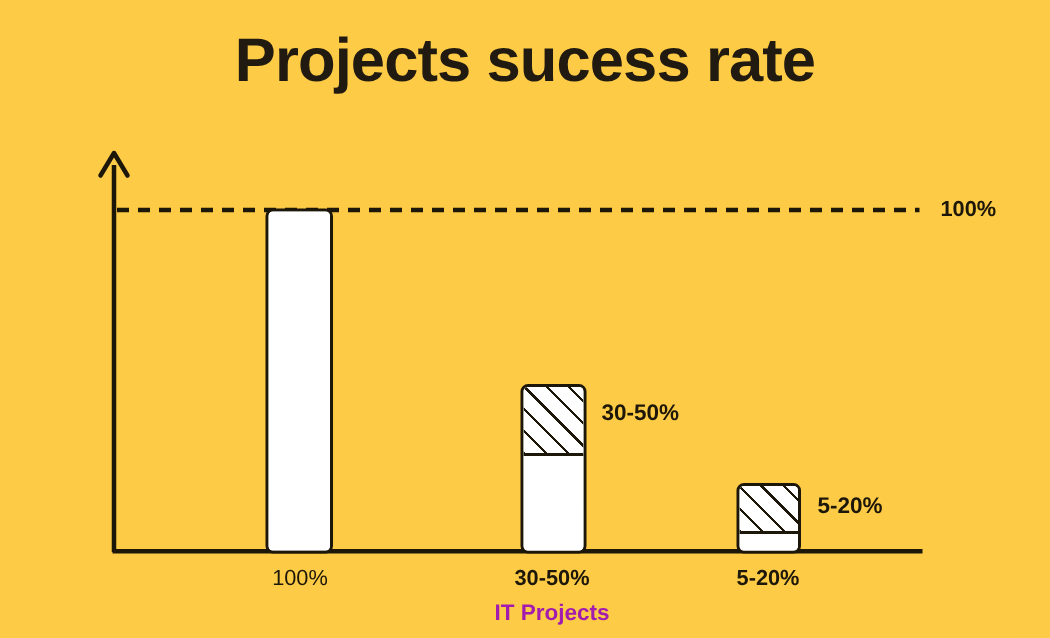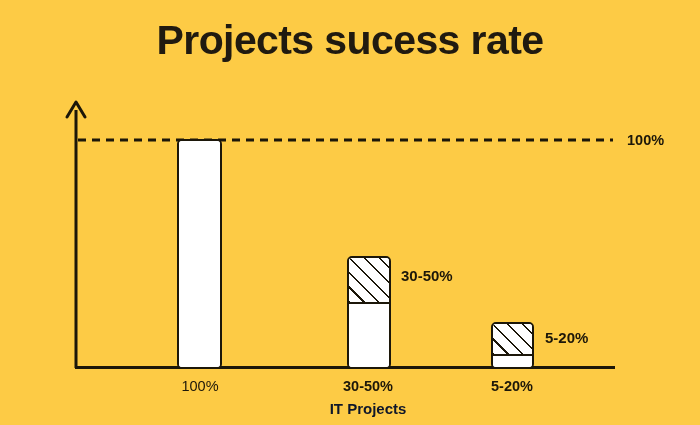--- a/index.html
+++ b/index.html
@@ -117,21 +117,21 @@
   }
   .tick-value.regular {
     font-weight: 400;
   }
   .tick-value.bold {
     font-weight: bold;
   }
   .tick-name {
     font-size: 15px;
     font-weight: bold;
-    color: #0f172a;
+    color: #a21caf;
     line-height: 24px;
   }
 </style>
 </head>
 <body>
 
 <div id="infographic">
 
   <div class="chart-title">Projects sucess rate</div>
 

